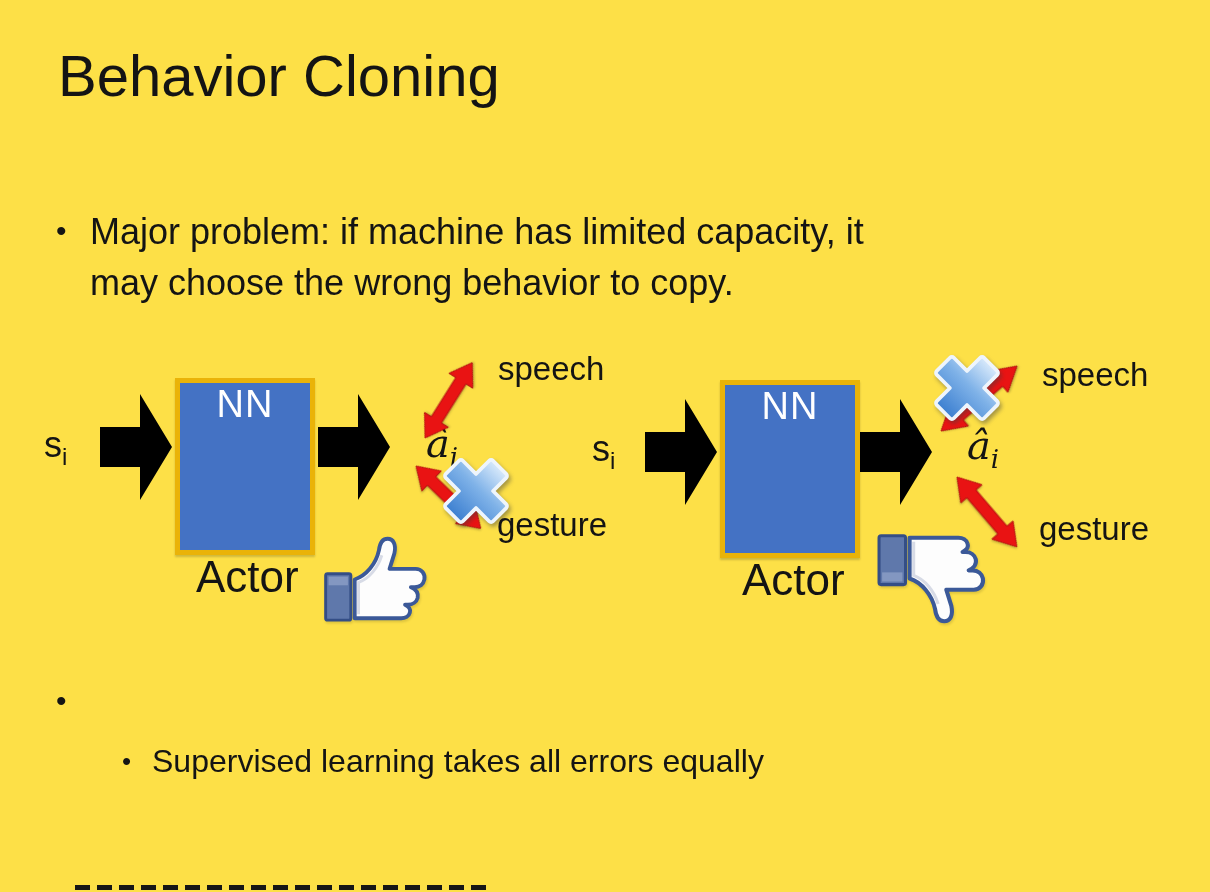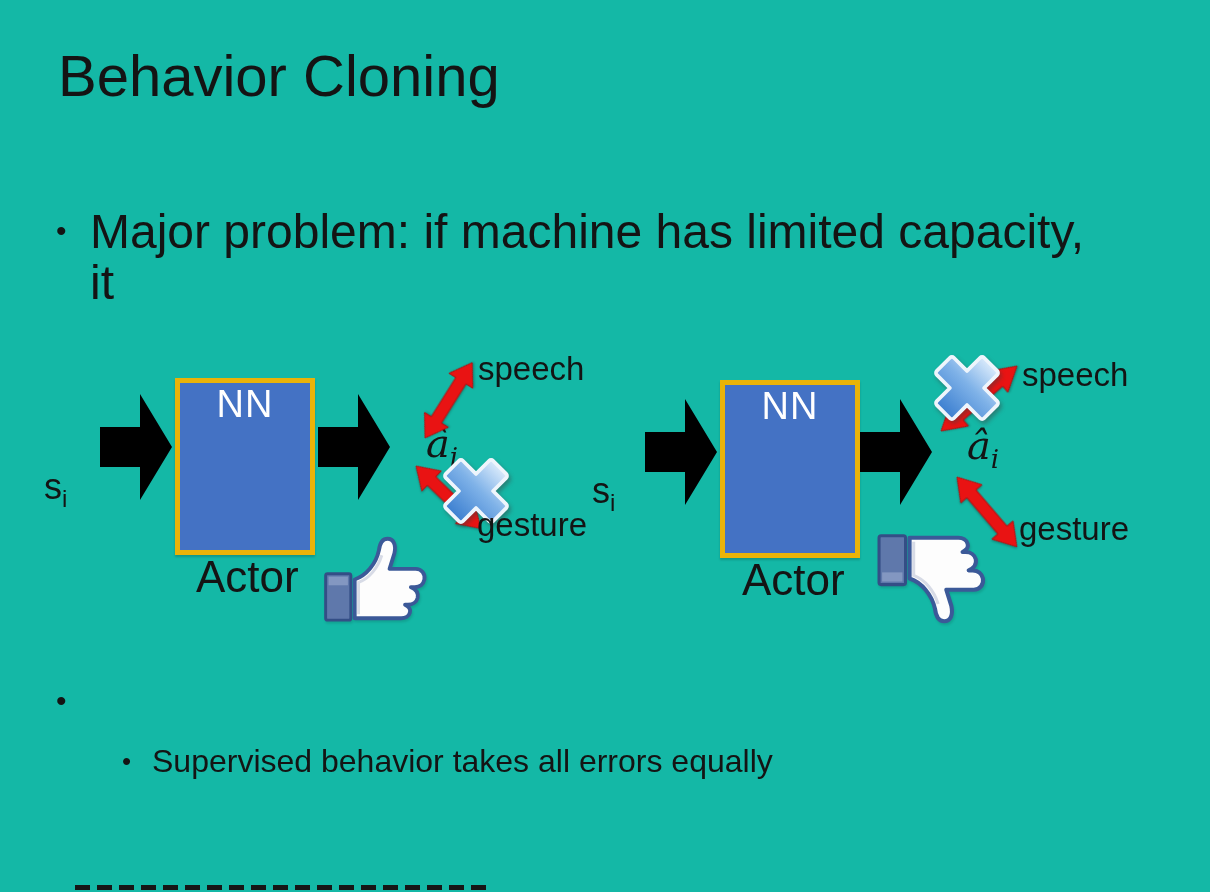--- a/index.html
+++ b/index.html
@@ -1,57 +1,57 @@
 <!DOCTYPE html>
 <html><head>
 <meta charset="utf-8">
 <style>
   html,body{margin:0;padding:0;background:#fff;}
   #slide{
     position:relative;
     width:1210px;height:892px;
-    background:#14b8a6;
+    background:#fde047;
     overflow:hidden;
     font-family:"Liberation Sans","DejaVu Sans",sans-serif;
     color:#111;
   }
   .abs{position:absolute;}
 
   
   .title{
     left:58px;top:42px;
     font-size:58px;font-weight:300;
     letter-spacing:0px;color:#141414;
   }
 
   
   .bullet-row{display:flex;align-items:flex-start;}
   .dot{width:34px;font-size:30px;line-height:50px;color:#141414;flex:0 0 auto;}
-  .btext{font-size:48px;line-height:51px;color:#141414;}
+  .btext{font-size:36px;line-height:51px;color:#141414;}
   .bullets-1{left:56px;top:206px;width:1060px;}
   .bullets-2{left:56px;top:676px;width:1100px;}
   .sub-bullet{left:122px;top:738px;width:1000px;}
   .sub-bullet .dot{width:30px;font-size:26px;line-height:46px;}
   .sub-bullet .btext{font-size:32px;line-height:46px;}
 
   
-  .state-label{font-size:36px;color:#141414;margin-top:42px;}
+  .state-label{font-size:36px;color:#141414;}
   .state-label sub{font-size:24px;}
   .nn-box{
     width:130px;height:167px;
     background:#4472C4;
     border:5px solid #eab308;
     box-shadow:0 2px 2px rgba(0,0,0,0.18);
     display:flex;align-items:flex-start;justify-content:center;
   }
   .nn-text{color:#ffffff;font-size:38px;letter-spacing:1px;}
   .actor-label{font-size:44px;color:#141414;}
   .ahat{font-family:"DejaVu Serif","Liberation Serif",serif;font-style:italic;font-size:40px;color:#141414;margin-left:32px;}
   .ahat sub{font-size:26px;}
-  .action-label{font-size:33px;color:#141414;}
+  .action-label{font-size:33px;color:#141414;margin-left:20px;}
 
   .block-arrow{width:72px;height:106px;}
   .red-arrow{height:36px;transform-origin:0 50%;filter:drop-shadow(1px 1px 1px rgba(0,0,0,0.25));}
   .red-arrow svg{width:100%;height:100%;display:block;}
   .cross{width:78px;height:78px;filter:drop-shadow(2px 3px 2px rgba(60,60,60,0.45));}
   .thumb{filter:drop-shadow(1px 2px 1px rgba(0,0,0,0.12));}
 
   
   .clipped-line{
     left:75px;top:885px;width:415px;height:5px;
@@ -62,20 +62,21 @@
 <body>
 
 <div id="slide">
 
   <div class="abs title">Behavior Cloning</div>
 
   <div class="abs bullets-1 bullet-row">
     <span class="dot">•</span>
     <div class="btext">
       <div>Major problem: if machine has limited capacity, it</div>
+      <div>may choose the wrong behavior to copy.</div>
     </div>
   </div>
 
   <div class="abs state-label" style="left:44px;top:424px;"><span>s</span><sub>i</sub></div>
 
   <svg class="abs block-arrow" style="left:100px;top:394px;" viewBox="0 0 72 106">
     <polygon points="0,33 40,33 40,0 72,53 40,106 40,73 0,73" fill="#000"></polygon>
   </svg>
 
   <div class="abs nn-box" style="left:175px;top:378px;">
@@ -177,18 +178,18 @@
       <path d="M37 84 V51 C48 47 57 36 61 23" stroke="#d7dbe6" fill="none" stroke-width="3"></path>
     </g>
   </svg>
 
   <div class="abs bullets-2 bullet-row">
     <span class="dot">•</span>
   </div>
 
   <div class="abs sub-bullet bullet-row">
     <span class="dot">•</span>
-    <div class="btext">Supervised behavior takes all errors equally</div>
+    <div class="btext">Supervised learning takes all errors equally</div>
   </div>
 
   <div class="abs clipped-line"></div>
 
 </div>
 
 </body></html>

